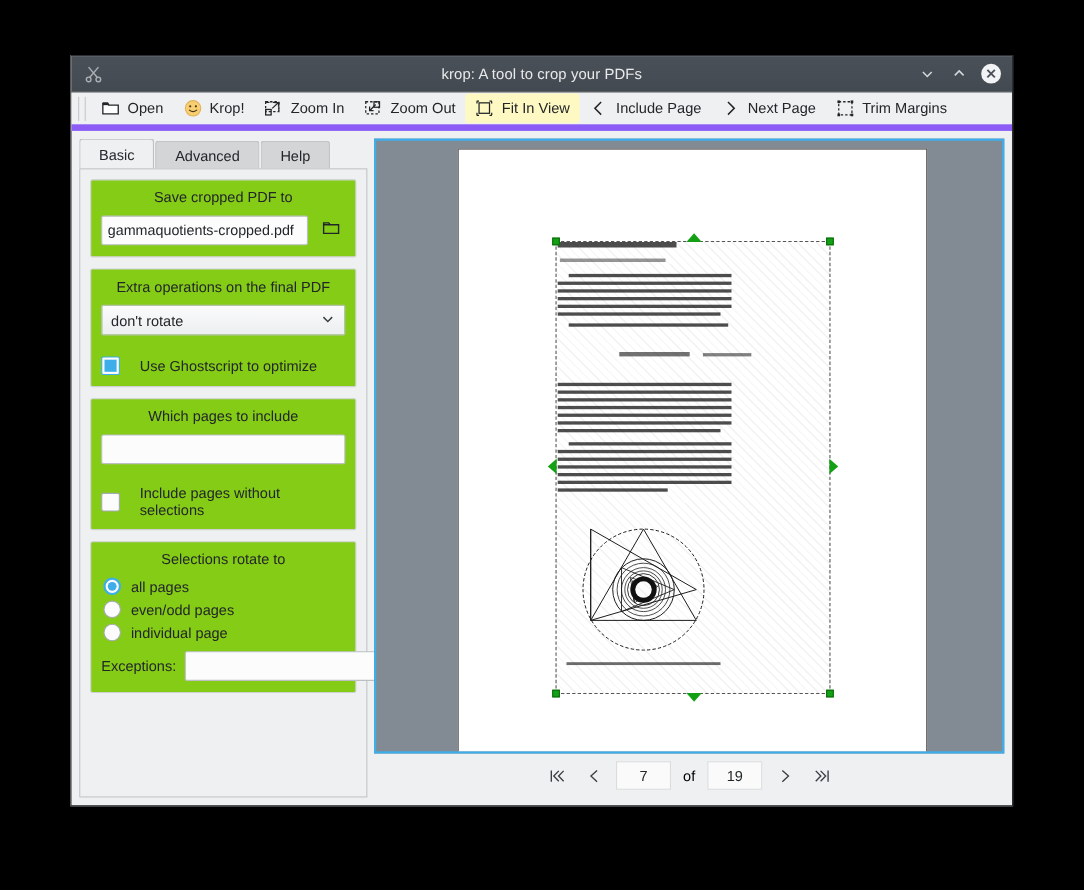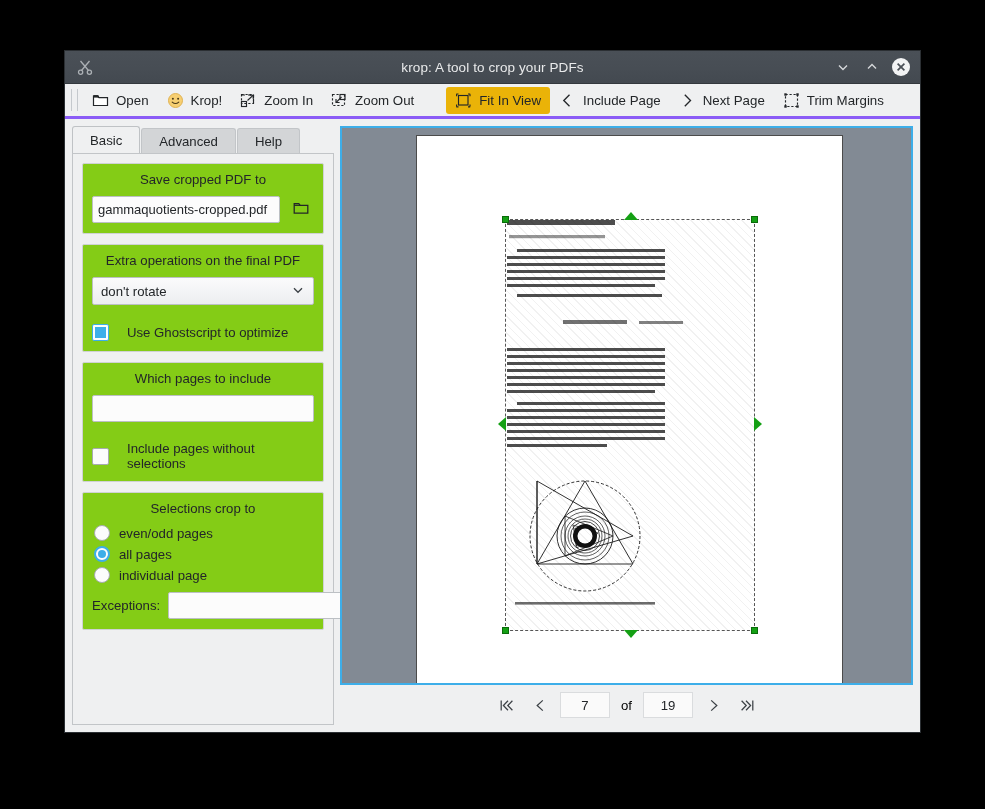--- a/index.html
+++ b/index.html
@@ -43,34 +43,34 @@
     cursor: pointer; border-radius: 3px;
   }
   .win-btn svg { display: block; }
 
   
   #toolbar {
     height: 35px; flex: 0 0 35px;
     background: #eff0f1;
     display: flex; align-items: center;
     padding: 0 6px 0 4px; gap: 0px;
-    border-bottom: 3px solid #8b5cf6;
+    border-bottom: 6px solid #8b5cf6;
   }
   .tb-grip {
     width: 7px; height: 22px; margin: 0 5px 0 2px;
     border-left: 1px solid #c5c9cd; border-right: 1px solid #c5c9cd;
     flex: 0 0 7px;
   }
   .tb-item {
     display: flex; align-items: center; gap: 7px;
     height: 27px; padding: 0 9px;
     border-radius: 3px; cursor: pointer;
     color: #232629; font-size: 13.3px; white-space: nowrap;
   }
-  .tb-item.active { background: #eab308; margin-left: 23px; }
+  .tb-item.active { background: #fef9c3; }
   .tb-item svg { display: block; flex: 0 0 auto; }
 
   
   #body { flex: 1; display: flex; padding: 7px; gap: 6px; min-height: 0; }
 
   
   #sidebar { width: 262px; flex: 0 0 262px; display: flex; flex-direction: column; }
   #tabbar { display: flex; height: 27px; flex: 0 0 27px; align-items: flex-end; }
   .tab {
     padding: 0 17px; height: 25px; line-height: 25px;
@@ -380,29 +380,29 @@
           <div class="row">
             <input class="text-input" type="text" style="border: 1px solid rgb(188, 192, 196);" placeholder="">
           </div>
           <div class="check-row">
             <span class="cb"></span>
             <span class="check-label">Include pages without selections</span>
           </div>
         </div>
 
         <div class="group">
-          <div class="group-title">Selections crop to</div>
-
+          <div class="group-title">Selections rotate to</div>
+
+          <div class="radio-row">
+            <span class="rb on"></span>
+            <span class="radio-label">all pages</span>
+          </div>
           <div class="radio-row">
             <span class="rb"></span>
             <span class="radio-label">even/odd pages</span>
-          </div>
-          <div class="radio-row">
-            <span class="rb on"></span>
-            <span class="radio-label">all pages</span>
           </div>
           <div class="radio-row">
             <span class="rb"></span>
             <span class="radio-label">individual page</span>
           </div>
 
           <div class="exc-row">
             <span class="exc-label">Exceptions:</span>
             <input class="text-input" type="text" style="border: 1px solid rgb(188, 192, 196);" placeholder="">
           </div>

